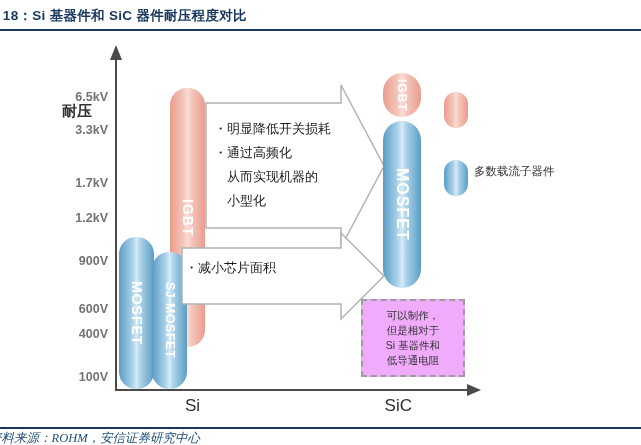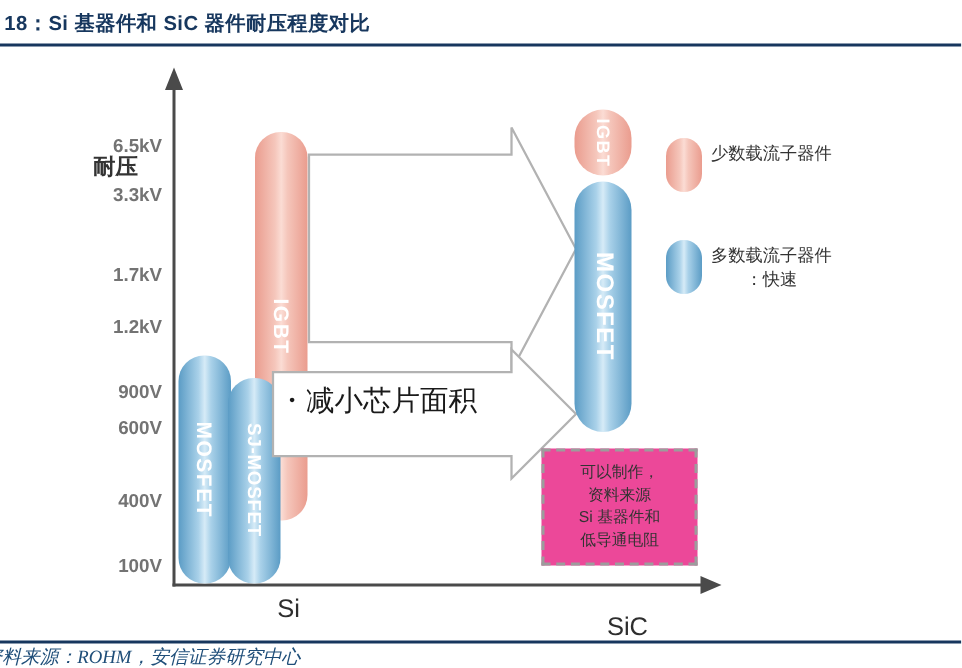--- a/index.html
+++ b/index.html
@@ -28,29 +28,29 @@
   .si-sj span{font-size:12.5px;letter-spacing:.5px;}
   .si-igbt{left:170px;top:88px;width:35px;height:259px;border-radius:17px;z-index:1;}
   .si-igbt span{font-size:14px;}
   .sic-igbt{left:383px;top:73px;width:38px;height:44px;border-radius:19px;z-index:5;}
   .sic-igbt span{font-size:12px;}
   .sic-mosfet{left:383px;top:121px;width:38px;height:167px;border-radius:19px;z-index:5;}
   .sic-mosfet span{font-size:16px;}
   .anno-top{position:absolute;left:214px;top:117px;font-size:13px;color:#1a1a1a;
             line-height:24px;z-index:4;white-space:nowrap;}
   .anno-top .indent{padding-left:13px;}
-  .anno-bottom{position:absolute;left:185px;top:257px;font-size:19px;color:#1a1a1a;
+  .anno-bottom{position:absolute;left:185px;top:257px;font-size:13px;color:#1a1a1a;
                line-height:22px;z-index:4;white-space:nowrap;}
   .note-box{position:absolute;left:361px;top:299px;width:104px;height:78px;
-            border:2px dashed #9c9c9c;background:#ec4899;z-index:5;box-sizing:border-box;
+            border:2px dashed #9c9c9c;background:#f0abfc;z-index:5;box-sizing:border-box;
             display:flex;flex-direction:column;justify-content:center;align-items:center;
             font-size:10.5px;line-height:15px;color:#333;}
   .xcat{position:absolute;top:396px;font-size:17px;color:#2e2e2e;text-align:right;width:60px;}
   .xcat.si{left:140px;}
-  .xcat.sic{left:372px;margin-top:12px;}
+  .xcat.sic{left:352px;}
   .legend-swatch{position:absolute;width:24px;height:36px;border-radius:12px;z-index:2;}
   .lg-pink{left:444px;top:92px;}
   .lg-blue{left:444px;top:160px;}
   .legend-text{position:absolute;left:474px;font-size:11.5px;line-height:16px;color:#333;
                white-space:nowrap;}
   .lt1{top:95px;}
   .lt2{top:163px;text-align:center;}
 </style>
 </head>
 <body>
@@ -67,67 +67,71 @@
     <polygon points="116,45 110,60 122,60" fill="#4a4a4a"></polygon>
     <line x1="115" y1="390" x2="470" y2="390" stroke="#4a4a4a" stroke-width="2"></line>
     <polygon points="481,390 467,384 467,396" fill="#4a4a4a"></polygon>
   </svg>
 
   <span class="tick" style="top:90px">6.5kV</span>
   <span class="tick" style="top:123px">3.3kV</span>
   <span class="tick" style="top:176px">1.7kV</span>
   <span class="tick" style="top:211px">1.2kV</span>
   <span class="tick" style="top:254px">900V</span>
-  <span class="tick" style="top:278px">600V</span>
+  <span class="tick" style="top:302px">600V</span>
   <span class="tick" style="top:327px">400V</span>
   <span class="tick" style="top:370px">100V</span>
 
   <div class="bar pink si-igbt">
     <span>IGBT</span>
   </div>
   <div class="bar blue si-mosfet">
     <span>MOSFET</span>
   </div>
   <div class="bar blue si-sj">
     <span>SJ-MOSFET</span>
   </div>
 
   <svg class="layer arrows" width="641" height="445">
     <polygon points="206,103 341,103 341,85 384,166 341,247 341,228 206,228" fill="#ffffff" stroke="#b2b2b2" stroke-width="1.5"></polygon>
     <polygon points="182,248 341,248 341,233 384,276 341,319 341,304 182,304" fill="#ffffff" stroke="#b2b2b2" stroke-width="1.5"></polygon>
   </svg>
 
+  <div class="anno-top">
+    <div>・明显降低开关损耗</div>
+    <div>・通过高频化</div>
+    <div class="indent">从而实现机器的</div>
+    <div class="indent">小型化</div>
+  </div>
 
   <div class="anno-bottom">
     <div>・减小芯片面积</div>
   </div>
 
   <div class="bar pink sic-igbt">
     <span>IGBT</span>
   </div>
   <div class="bar blue sic-mosfet">
     <span>MOSFET</span>
   </div>
 
   <div class="note-box">
     <div>可以制作，</div>
-    <div>资料来源</div>
+    <div>但是相对于</div>
     <div>Si 基器件和</div>
     <div>低导通电阻</div>
   </div>
 
   <div class="legend-swatch pink lg-pink"></div>
   <div class="legend-text lt1">
-    <div>少数载流子器件</div>
   </div>
 
   <div class="legend-swatch blue lg-blue"></div>
   <div class="legend-text lt2">
     <div>多数载流子器件</div>
-    <div>：快速</div>
   </div>
 
   <div class="xcat si">Si</div>
   <div class="xcat sic">SiC</div>
 
   <div class="rule bottom"></div>
   <div class="source">资料来源：ROHM，安信证券研究中心</div>
 
 </div>
 

